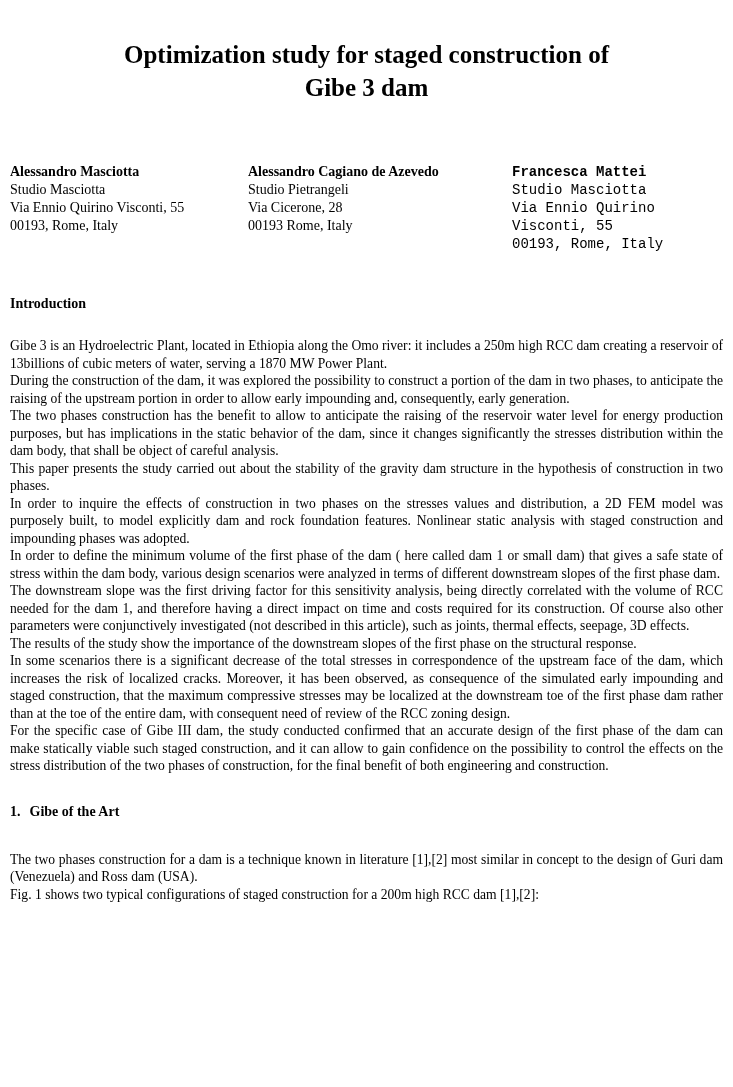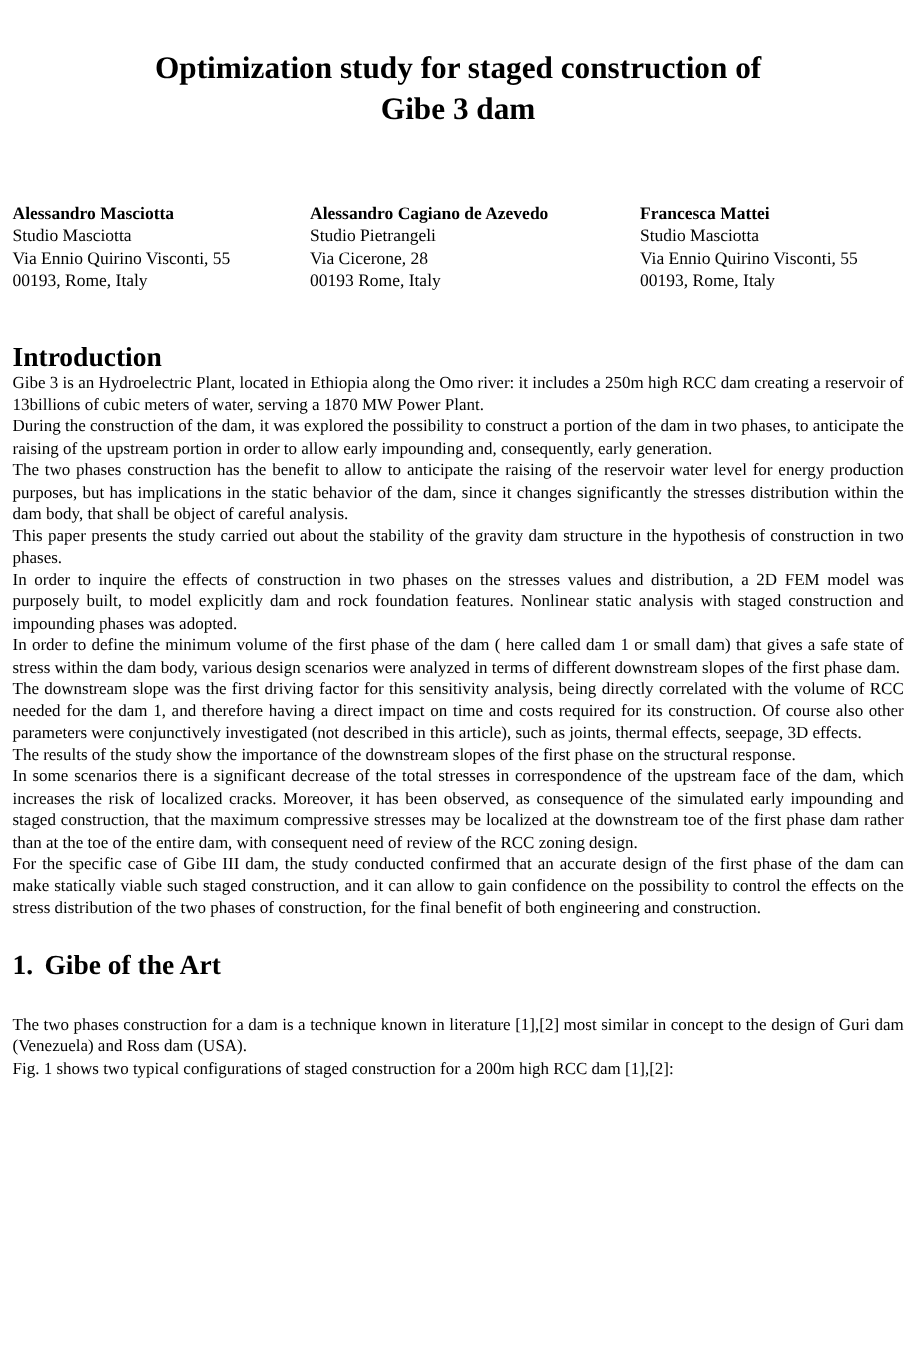--- a/index.html
+++ b/index.html
@@ -31,36 +31,36 @@
   .authors {
     display: flex;
     margin-top: 59px;
   }
   .author {
     font-size: 14px;
     line-height: 18px;
   }
   .author-1 { width: 238px; }
   .author-2 { width: 264px; }
-  .author-3 { flex: 1; }
+  .author-3 { flex: 1; font-family: Liberation Mono, monospace; }
   .author .name {
     font-weight: bold;
   }
   .section-heading {
     margin: 0;
-    font-size: 22px;
+    font-size: 14px;
     line-height: 22px;
     font-weight: bold;
   }
   .heading-intro { margin-top: 40px; }
   .heading-sota  { margin-top: 26px; }
   .h-num { margin-right: 9px; }
   .h-num:empty { display: none; margin-right: 0; }
   .section-body {
-    margin-top: 0;
+    margin-top: 22px;
   }
   .section-body-sota {
     margin-top: 28px;
   }
   .section-body p {
     margin: 0;
     font-size: 13.6px;
     line-height: 17.5px;
     text-align: justify;
   }

